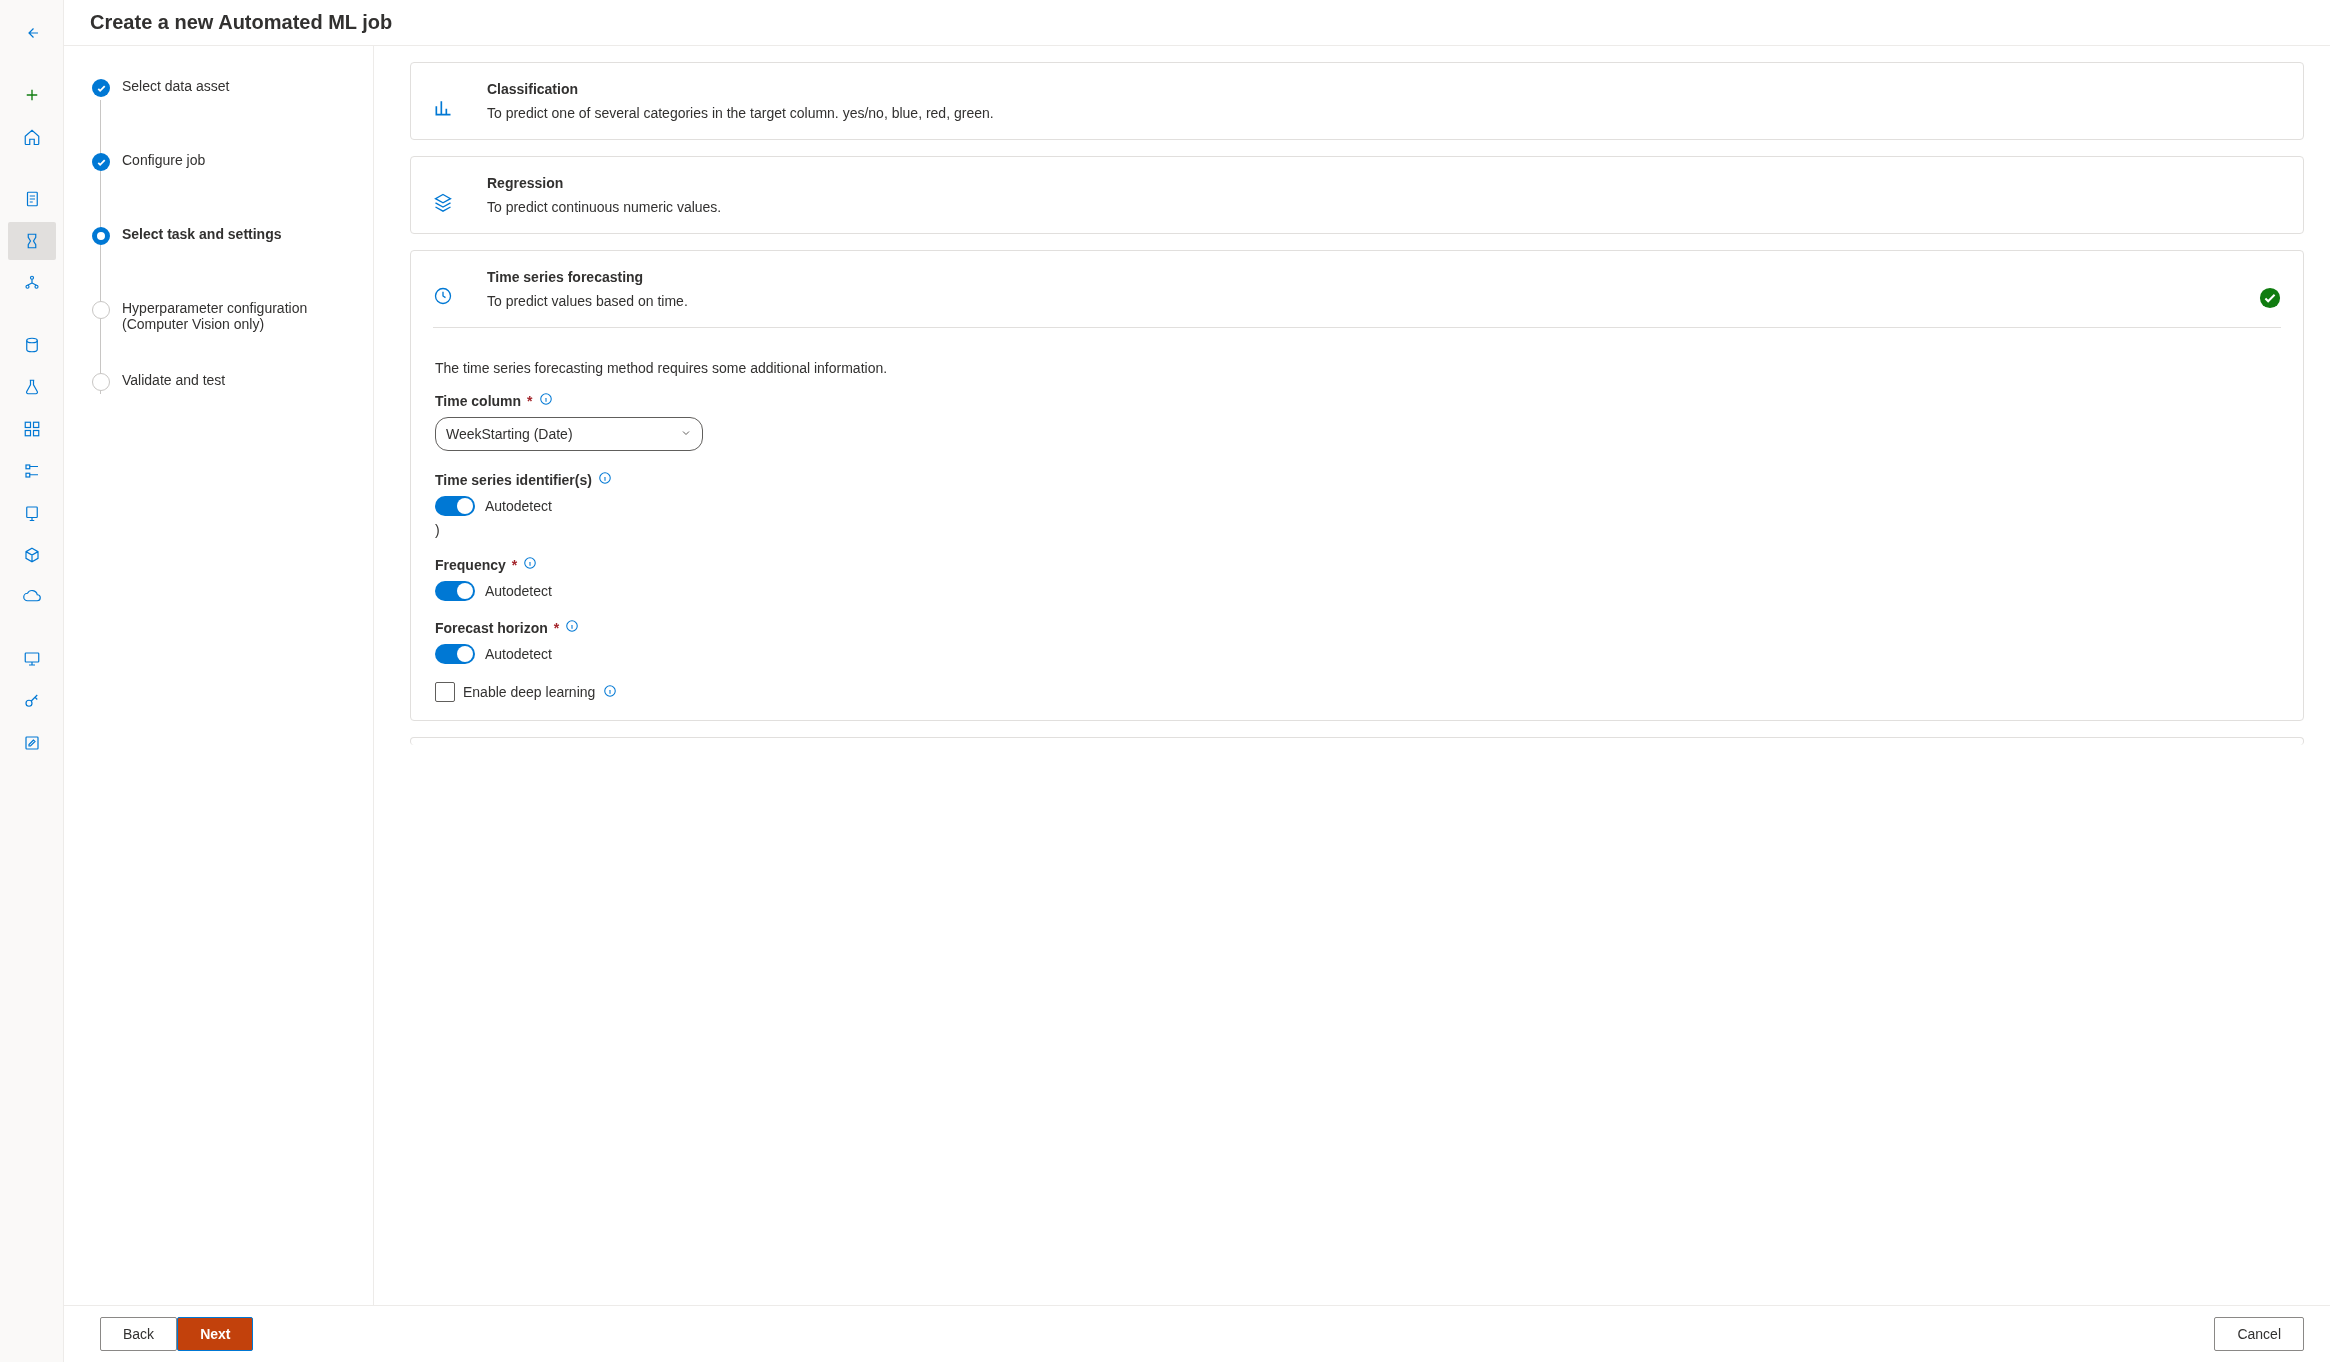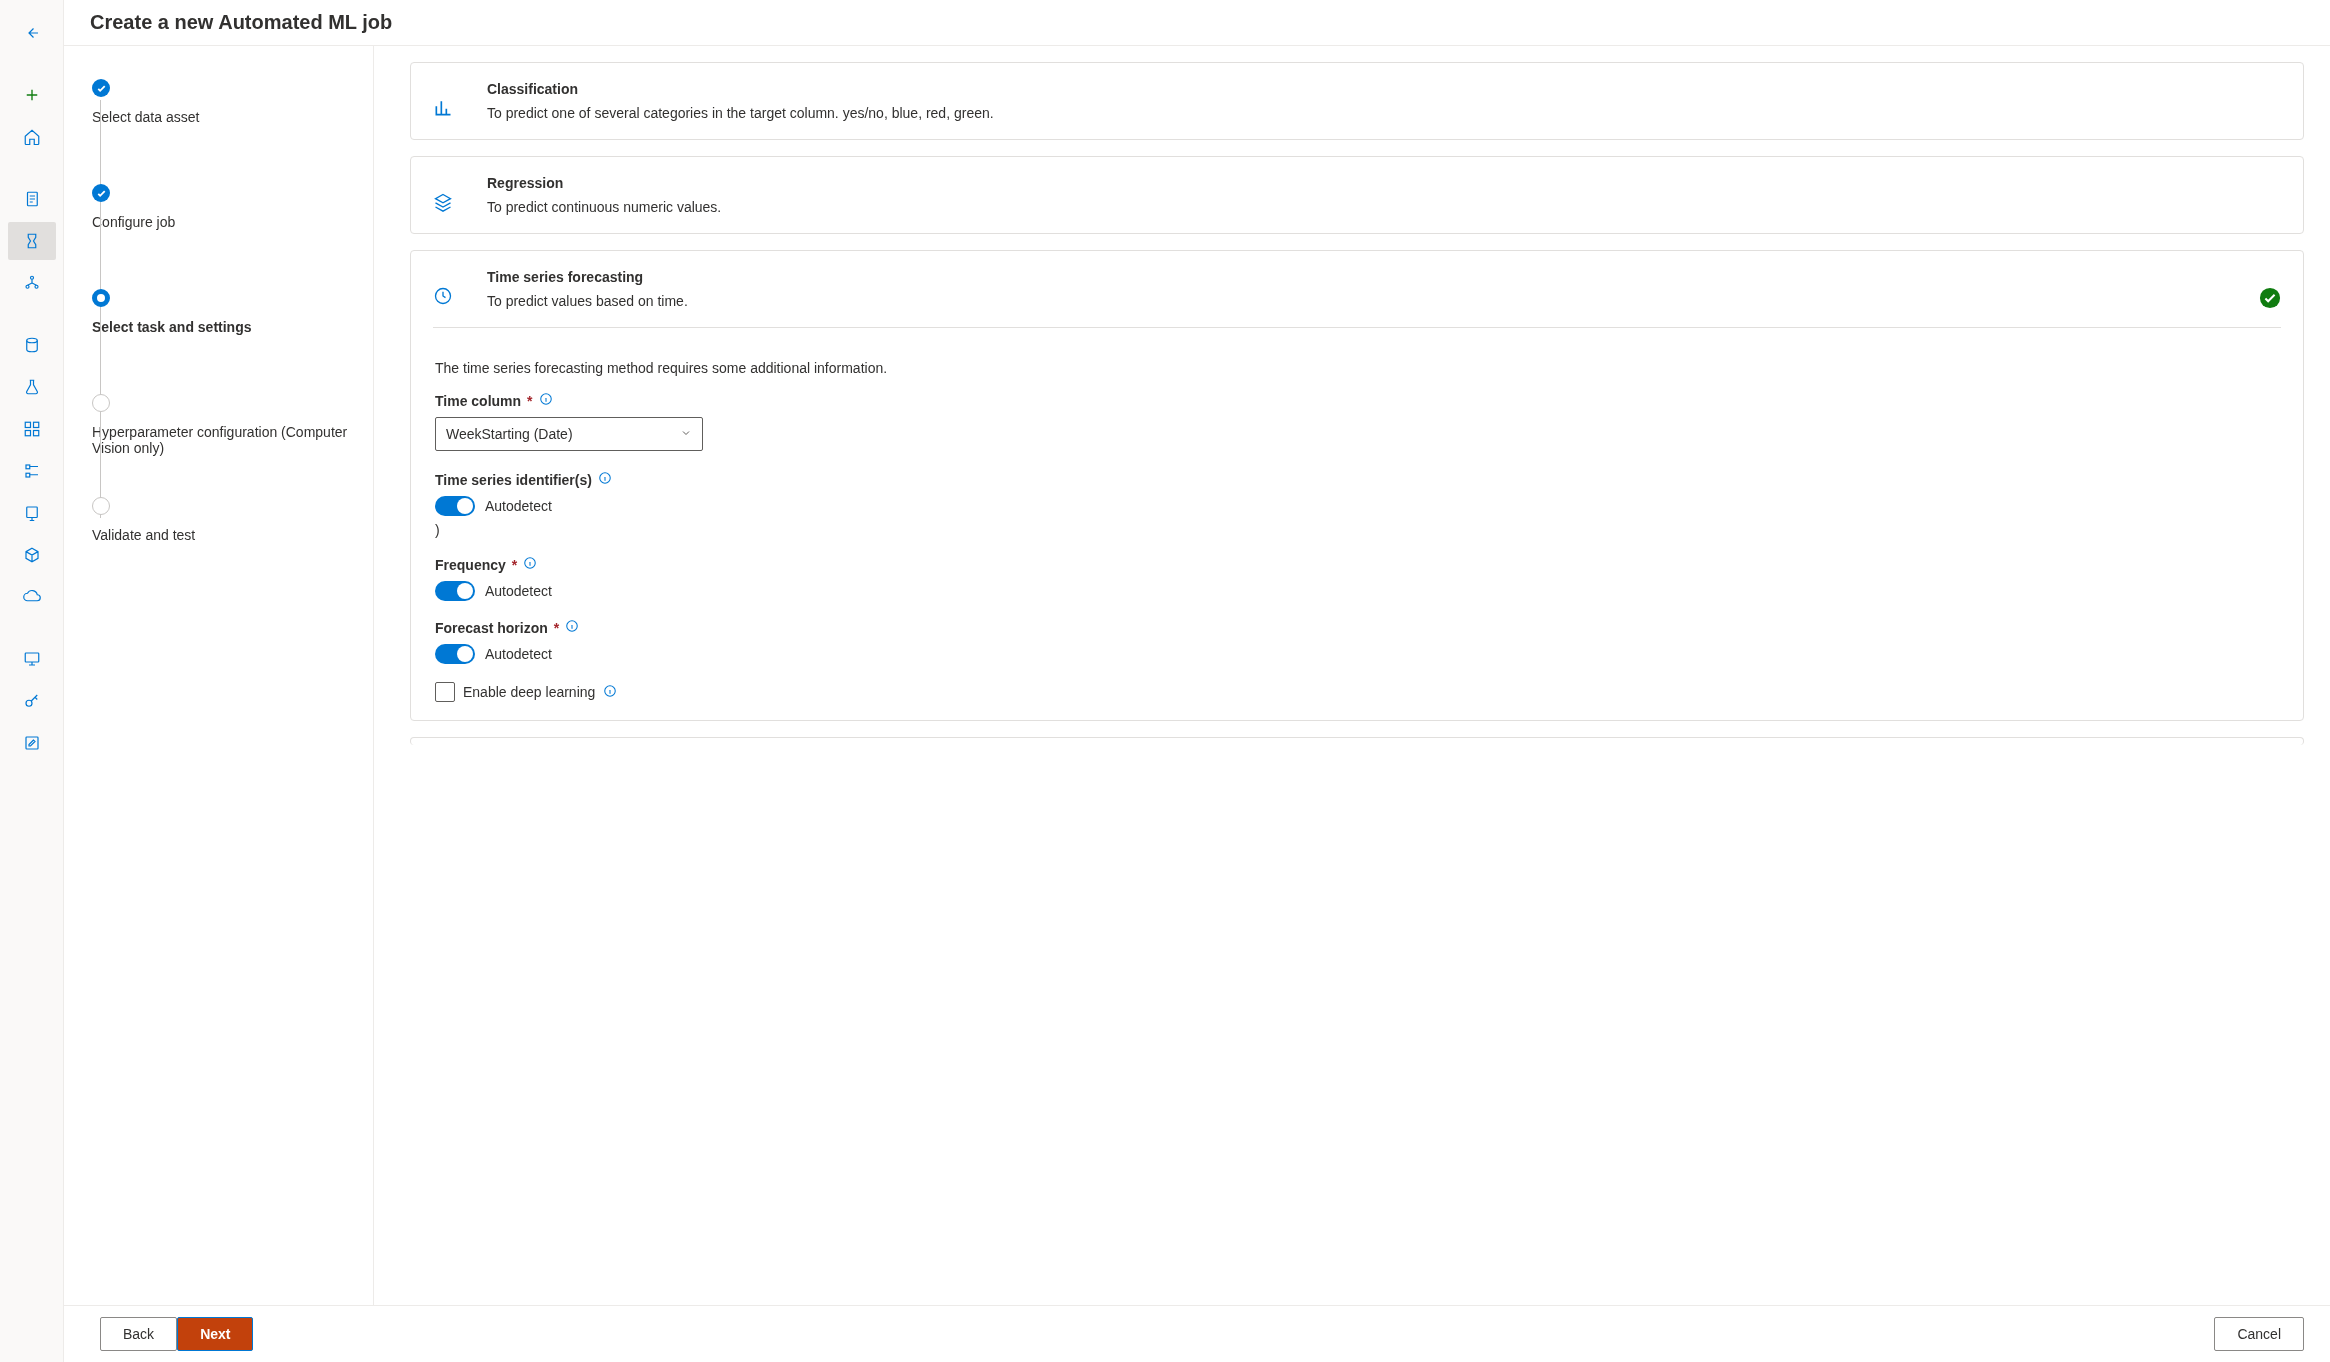--- a/index.html
+++ b/index.html
@@ -10,21 +10,21 @@
 .rail-item { width: 48px; height: 38px; display: flex; align-items: center; justify-content: center; color: #0078d4; border-radius: 2px; cursor: pointer; }
 .rail-item.active { background: #e1dfdd; }
 .rail-sep { height: 16px; }
 
 .main { flex: 1; display: flex; flex-direction: column; }
 .header { height: 46px; border-bottom: 1px solid #edebe9; display: flex; align-items: center; padding: 0 26px; }
 .header h1 { font-size: 20px; font-weight: 600; }
 
 .body { flex: 1; display: flex; border-bottom: 1px solid #edebe9; overflow: hidden; }
 .stepper-col { width: 310px; border-right: 1px solid #edebe9; padding: 32px 24px 24px 28px; }
-.step { display: flex; align-items: flex-start; gap: 12px; position: relative; flex-direction: column; }
+.step { display: flex; align-items: flex-start; gap: 12px; position: relative; }
 .step-line { position: absolute; left: 8px; top: 22px; bottom: -22px; width: 1px; background: #c8c6c4; }
 .step:last-child .step-line { display:none; }
 .step-icon { width: 18px; height: 18px; flex-shrink: 0; border-radius: 50%; display:flex; align-items:center; justify-content:center; margin-top:1px; }
 .step-icon.done { background: #0078d4; color: #fff; }
 .step-icon.current { border: 5px solid #0078d4; background:#fff; }
 .step-icon.future { border: 1px solid #c8c6c4; background:#fff; }
 .step-label { font-size: 14px; padding-bottom: 58px; }
 .step-label.bold { font-weight: 600; }
 .step-label.short { padding-bottom: 40px; }
 
@@ -35,21 +35,21 @@
 .card-title { font-weight: 600; margin-bottom: 8px; }
 .card-desc { color: #323130; }
 .card-check { margin-left: auto; color: #107c10; }
 .card-check svg { display:block; }
 .card.selected .card-inner-sep { border-top: 1px solid #e1dfdd; margin: 18px 0; }
 .card .form-area { padding-left: 2px; }
 .form-note { margin-bottom: 16px; margin-top: 32px; }
 .form-label { font-weight: 600; margin-bottom: 8px; display:flex; align-items:center; gap:6px; }
 .required { color: #a4262c; font-weight: 600; }
 .info-icon { color: #0078d4; }
-.select-box { border: 1px solid #605e5c; border-radius: 2px; height: 34px; width: 268px; display:flex; align-items:center; justify-content:space-between; padding: 0 10px; margin-bottom: 20px; cursor:pointer; }
+.select-box { border: 1px solid #605e5c; border-radius: 13px; height: 34px; width: 268px; display:flex; align-items:center; justify-content:space-between; padding: 0 10px; margin-bottom: 20px; cursor:pointer; }
 .select-box .chev { color: #605e5c; }
 .toggle-row { display:flex; align-items:center; gap: 10px; margin-bottom: 6px; }
 .toggle { width: 40px; height: 20px; background: #0078d4; border-radius: 10px; position: relative; cursor:pointer; }
 .toggle::after { content:""; position:absolute; right:2px; top:2px; width:16px; height:16px; background:#fff; border-radius:50%; }
 .para { margin-bottom: 16px; }
 .block { margin-bottom: 18px; }
 .checkbox-row { display:flex; align-items:center; gap: 8px; }
 .checkbox { width: 20px; height: 20px; border: 1px solid #605e5c; border-radius: 2px; cursor:pointer; }
 
 .footer { height: 56px; display:flex; align-items:center; padding: 0 26px 0 36px; background: #fff; }

